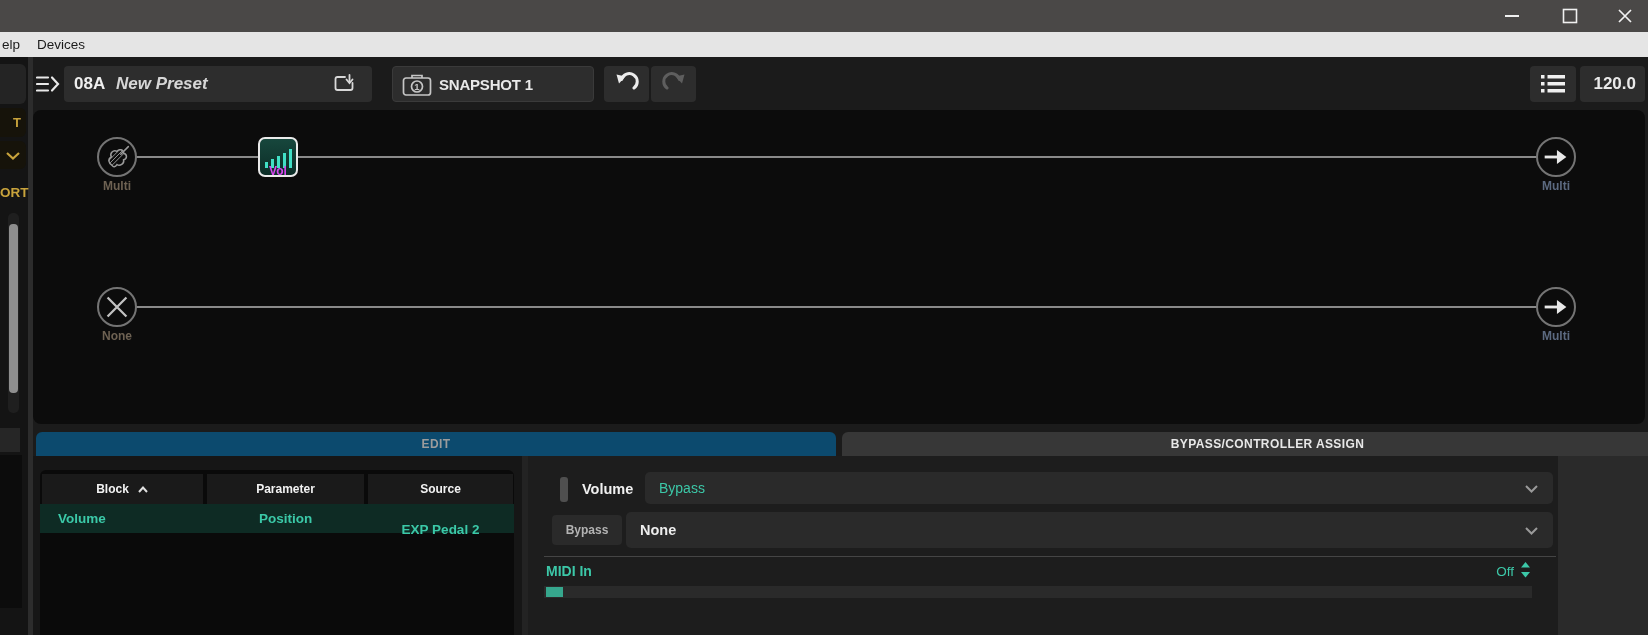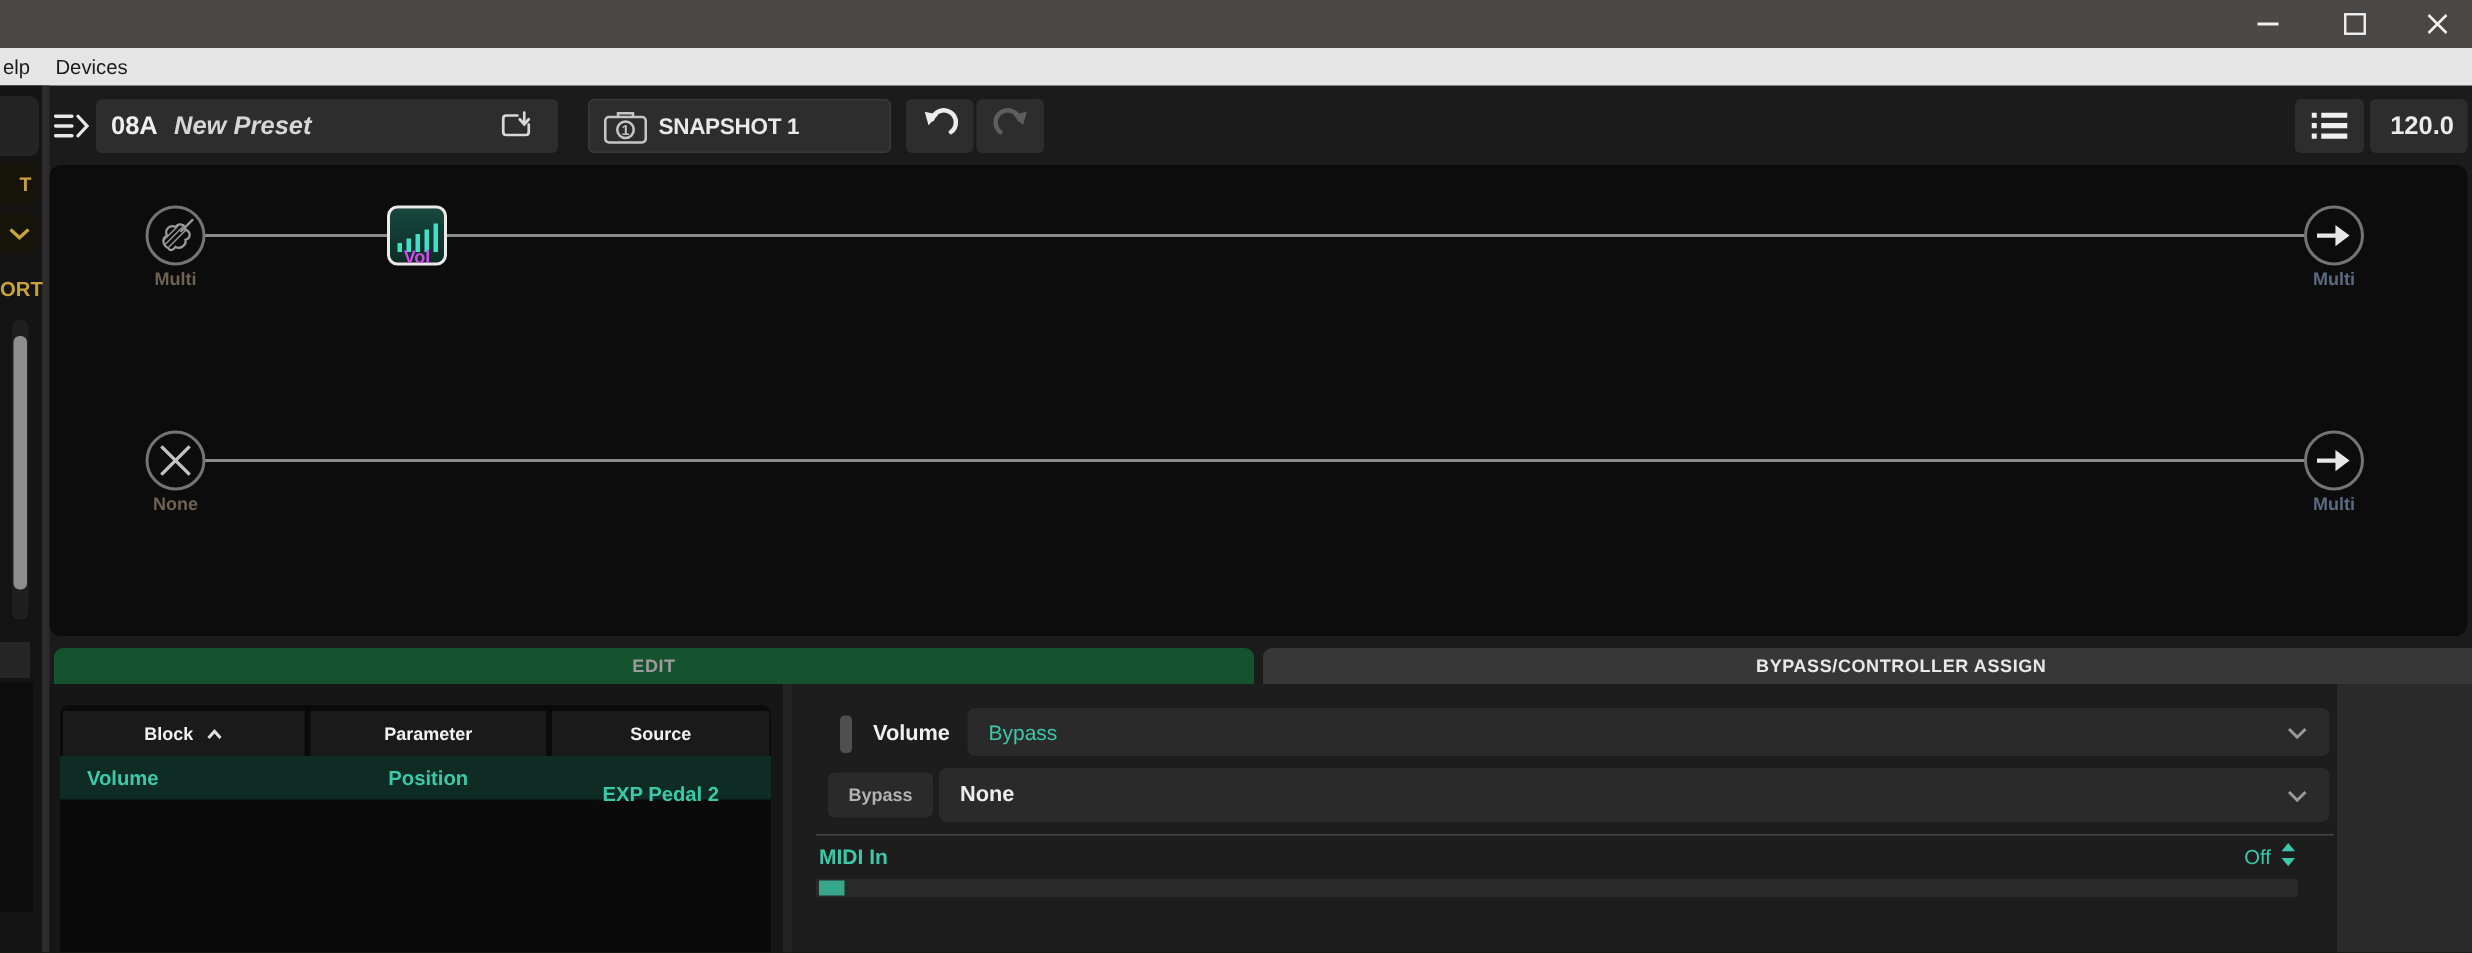--- a/index.html
+++ b/index.html
@@ -18,21 +18,21 @@
   .chainpanel{background:#0c0c0c;border-radius:8px;}
   .chainline{background:#8a8a8a;}
   .node{border:2px solid #747474;border-radius:50%;background:#0c0c0c;
         display:flex;align-items:center;justify-content:center;}
   .nodelabel{font-size:12px;font-weight:bold;text-align:center;}
   .volblock{border:2px solid #eaeaea;border-radius:7px;
             background:linear-gradient(#17473d,#0c2d27);
             display:flex;align-items:center;justify-content:center;}
   .tab{border-radius:6px 6px 0 0;text-align:center;font-size:12px;font-weight:bold;
        letter-spacing:0.4px;line-height:24px;}
-  .tab-idle{background:#14532d;color:#9c9c9c;}
+  .tab-idle{background:#0c4a6e;color:#9c9c9c;}
   .tab-active{background:#373737;color:#e8e8e8;}
   .thead{background:#1a1a1a;color:#f2f2f2;font-weight:bold;font-size:12px;
          display:flex;align-items:center;justify-content:center;gap:8px;}
   .trow-cell{color:#3bc9a8;font-weight:bold;font-size:13.5px;line-height:29px;}
   .dd{background:#2a2a2a;border-radius:5px;}
   .chip{background:#2a2a2a;border-radius:4px;color:#b3b3b3;font-weight:bold;
         font-size:12px;text-align:center;line-height:30px;}
   .gold{color:#c8a33c;font-weight:bold;font-size:13px;}
   .goldbox{background:#16130a;border-radius:0 6px 6px 0;}
   .accent{color:#3cc8a8;}

